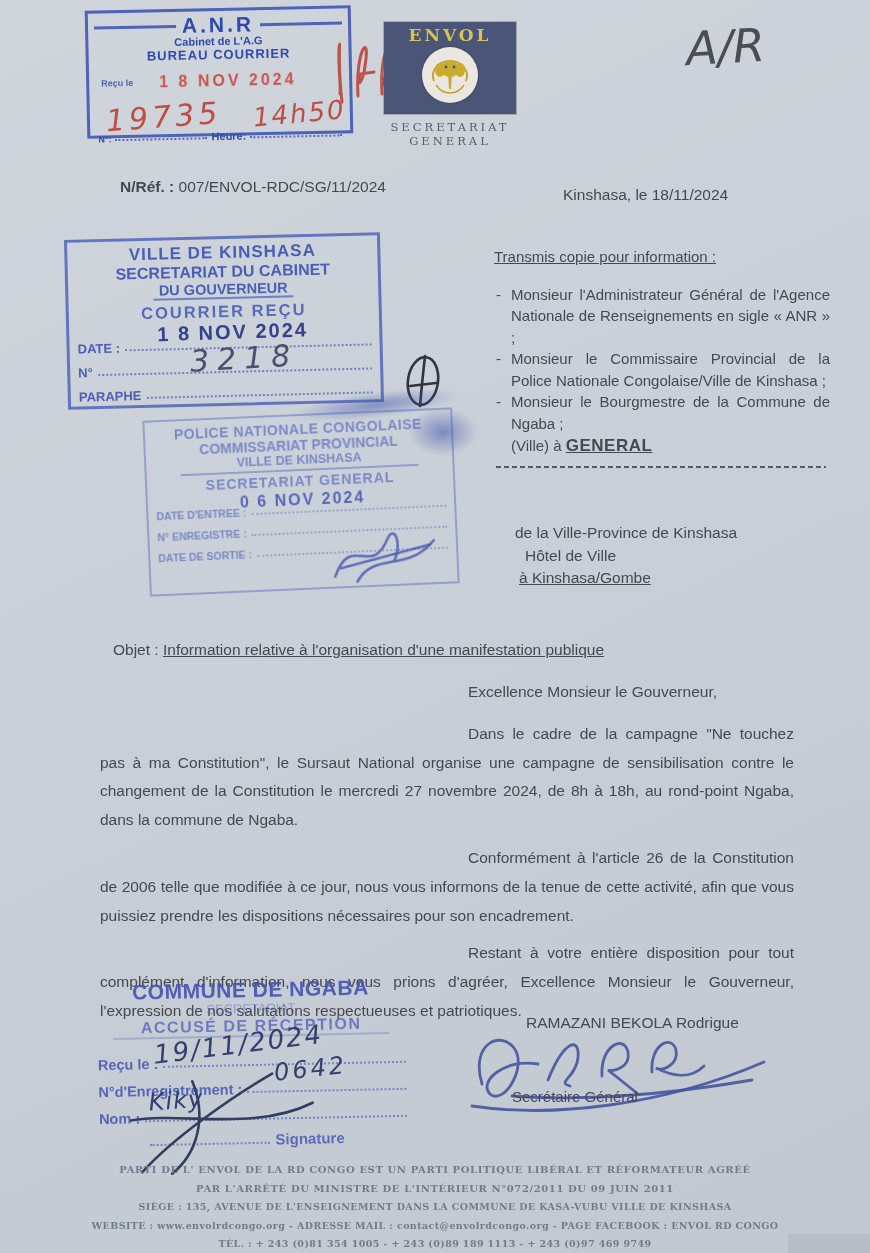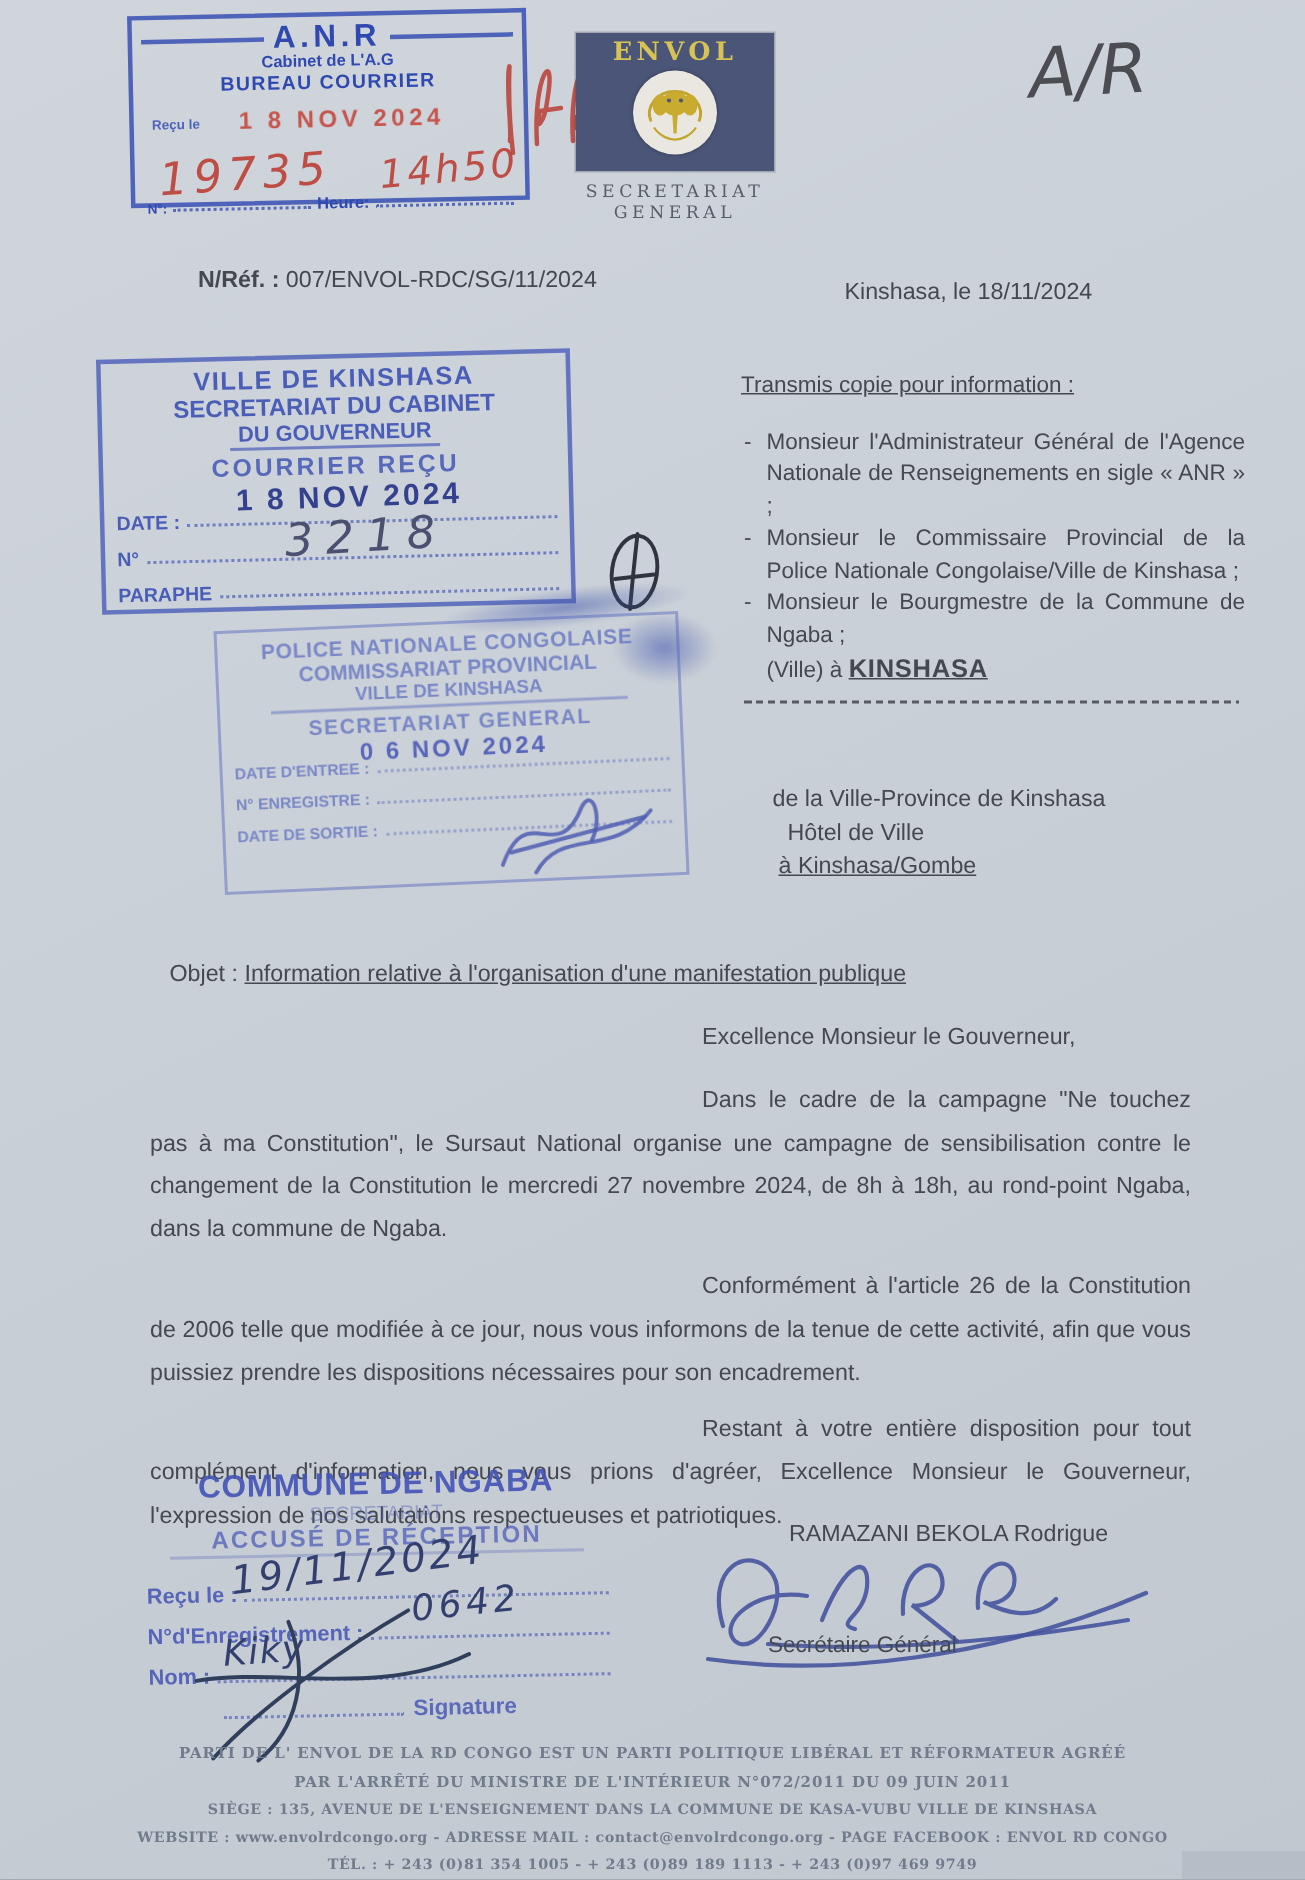--- a/index.html
+++ b/index.html
@@ -45,21 +45,21 @@
     box-shadow:0 0 0 1px rgba(60,65,90,.3);display:flex;flex-direction:column;align-items:center;}
   .logo-word{font-family:"DejaVu Serif",serif;font-weight:bold;font-size:17px;letter-spacing:3px;color:#d6c354;margin-top:3px;}
   .logo-circle{width:56px;height:56px;border-radius:50%;background:#e9e7e0;margin-top:2px;
     display:flex;align-items:center;justify-content:center;box-shadow:0 0 3px rgba(0,0,0,.3);}
   .logo-subtitle{left:360px;top:120px;width:180px;text-align:center;
     font-family:"DejaVu Serif",serif;font-size:11.5px;letter-spacing:3px;word-spacing:8px;color:#585d68;}
   
   .ar-note{left:686px;top:20px;font-size:46px;font-style:italic;color:#4b4d52;
     transform:rotate(-3deg);font-family:"DejaVu Sans",sans-serif;font-weight:200;}
   
-  .ref-line{left:132px;top:178px;font-size:15.5px;}
+  .ref-line{left:120px;top:178px;font-size:15.5px;}
   .ref-label{font-weight:bold;}
   .date-line{left:563px;top:186px;font-size:15.5px;}
   
   .ville-stamp{
     left:66px;top:236px;width:316px;height:170px;
     border:3px solid rgba(72,93,185,.8);
     transform:rotate(-1.4deg);
     color:#4a5eb8;box-sizing:border-box;padding-top:4px;
   }
   .ville-l1{text-align:center;font-size:17px;font-weight:bold;letter-spacing:1px;}
@@ -254,21 +254,21 @@
     </div>
     <div class="transmis-item">
       <span class="dash">-</span>
       <span>Monsieur le Commissaire Provincial de la Police Nationale Congolaise/Ville de Kinshasa ;</span>
     </div>
     <div class="transmis-item">
       <span class="dash">-</span>
       <span>Monsieur le Bourgmestre de la Commune de Ngaba ;</span>
     </div>
     <div class="tous-line">
-      <span>(Ville) à </span><span class="tous-city">KINSHASA</span>
+      <span>(Ville) à </span><span class="tous-city">GENERAL</span>
     </div>
     <div class="dashed-divider"></div>
   </div>
 
   <div class="abs police-stamp">
     <div class="police-l pl1">POLICE NATIONALE CONGOLAISE</div>
     <div class="police-l pl2">COMMISSARIAT PROVINCIAL</div>
     <div class="police-l pl3">VILLE DE KINSHASA</div>
     <div class="police-hr"></div>
     <div class="police-l pl4">SECRETARIAT GENERAL</div>

